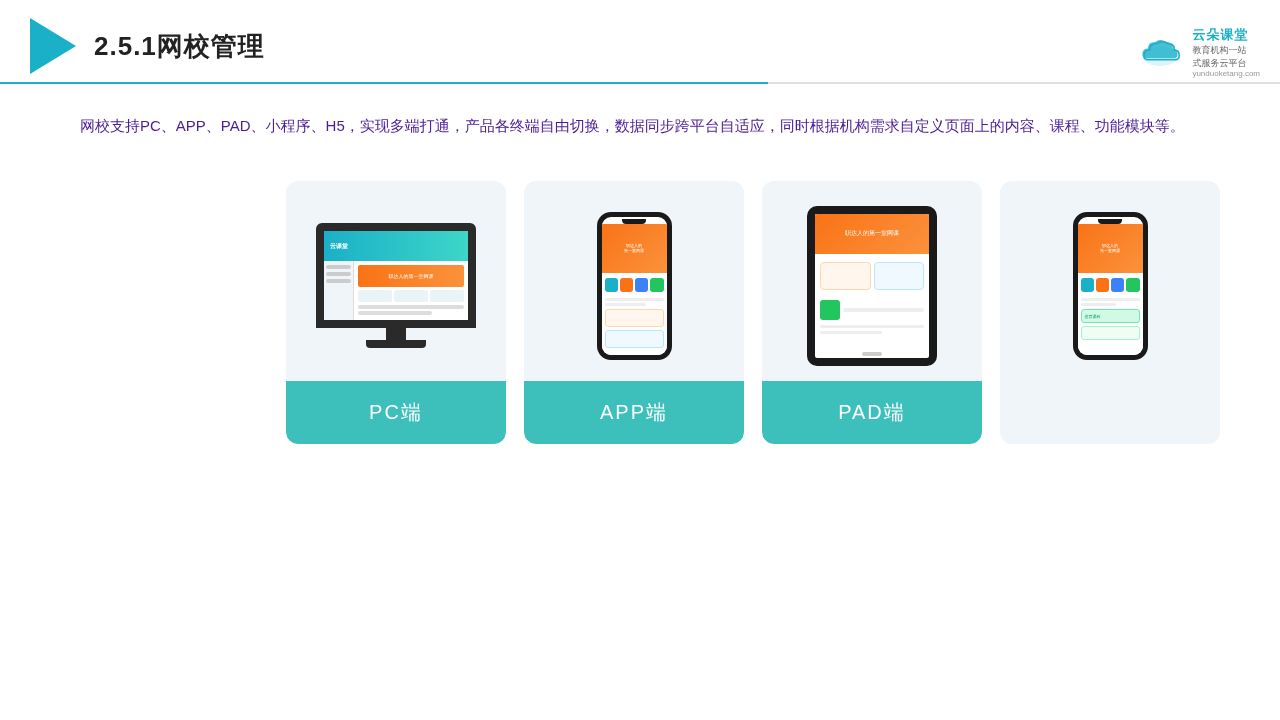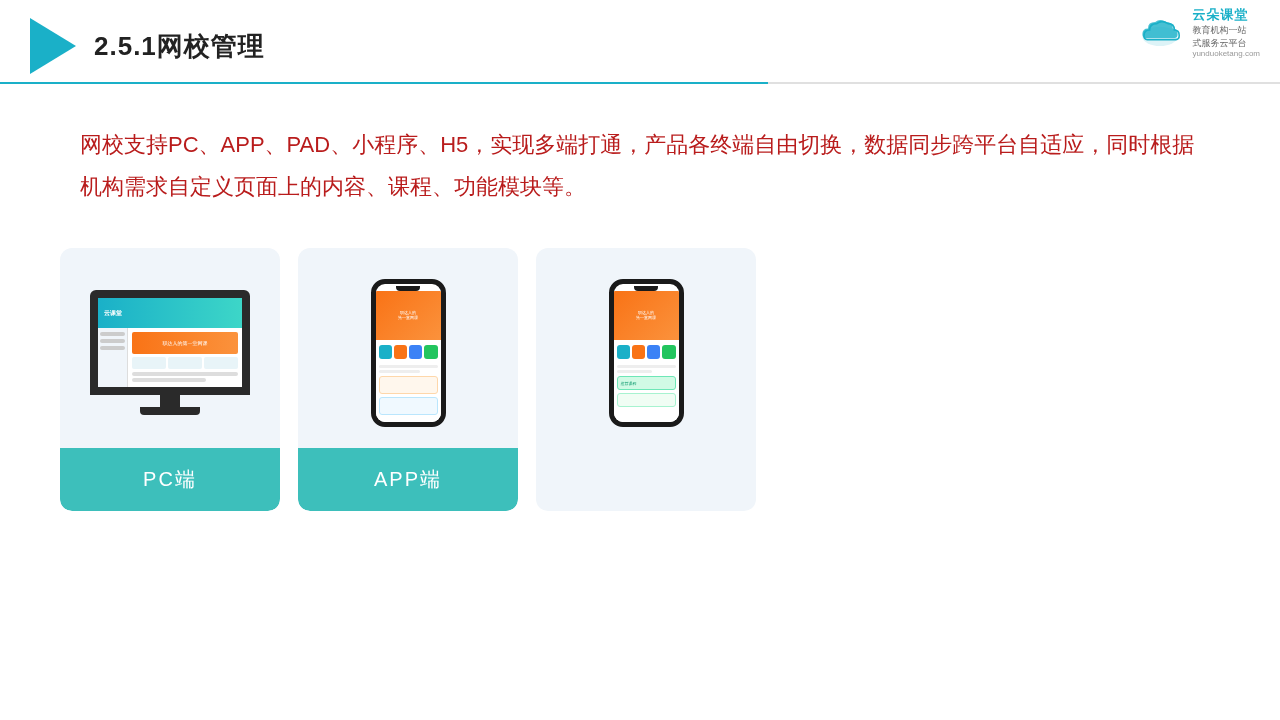--- a/index.html
+++ b/index.html
@@ -39,21 +39,21 @@
       bottom: -10px;
       left: 0;
       right: 0;
       height: 2px;
       background: linear-gradient(to right, #1ab0c8 60%, #e0e0e0 60%);
     }
 
     
     .brand-logo {
       position: absolute;
-      top: 6px;
+      top: 26px;
       right: 20px;
       display: flex;
       align-items: center;
       gap: 8px;
     }
     .brand-icon {
       width: 48px;
       height: 36px;
     }
     .brand-text-block {
@@ -72,30 +72,30 @@
       color: #666;
       line-height: 1.4;
     }
     .brand-url {
       font-size: 8px;
       color: #999;
     }
 
     
     .description {
-      margin: 50px 80px 0 80px;
-      font-size: 22px;
-      color: #b91c1c;
+      margin: 38px 80px 0 80px;
+      font-size: 15px;
+      color: #4c1d95;
       line-height: 1.9;
     }
 
     
     .cards-container {
       display: flex;
-      justify-content: flex-start;
+      justify-content: flex-end;
       gap: 18px;
       margin: 40px 50px 5px 50px;
       padding: 0 10px;
     }
 
     .card {
       background: #f0f5fa;
       border-radius: 12px;
       display: flex;
       flex-direction: column;
@@ -285,20 +285,45 @@
               <div style="height:18px;background:#fff7ed;border-radius:3px;margin-top:3px;border:1px solid #fed7aa;"></div>
               <div style="height:18px;background:#f0f9ff;border-radius:3px;margin-top:3px;border:1px solid #bae6fd;"></div>
             </div>
           </div>
         </div>
       </div>
     </div>
     <div class="card-label">APP端</div>
   </div>
 
+  <div class="card">
+    <div class="card-image-area">
+      <div class="tablet-mockup">
+        <div style="flex:1;overflow:hidden;position:relative;background:#fff;">
+          <div style="width:100%;height:30%;background:linear-gradient(135deg,#f97316,#fb923c);display:flex;align-items:center;justify-content:center;">
+            <span style="color:#fff;font-size:6px;text-align:center;">职达人的第一堂网课</span>
+          </div>
+          <div style="padding:5px;display:flex;gap:3px;margin-top:3px;">
+            <div style="flex:1;height:28px;background:#fff7ed;border-radius:4px;border:1px solid #fed7aa;"></div>
+            <div style="flex:1;height:28px;background:#f0f9ff;border-radius:4px;border:1px solid #bae6fd;"></div>
+          </div>
+          <div style="padding:5px;display:flex;gap:3px;">
+            <div style="width:20px;height:20px;background:#22c55e;border-radius:3px;"></div>
+            <div style="flex:1;height:4px;background:#eee;border-radius:2px;margin-top:8px;"></div>
+          </div>
+          <div style="padding:0 5px;">
+            <div style="height:3px;background:#eee;border-radius:2px;margin-bottom:3px;"></div>
+            <div style="height:3px;background:#eee;border-radius:2px;width:60%;"></div>
+          </div>
+        </div>
+        <div class="tablet-home"></div>
+      </div>
+    </div>
+    <div class="card-label">PAD端</div>
+  </div>
 
   <div class="card">
     <div class="card-image-area">
       <div class="phone-mockup">
         <div class="phone-notch"></div>
         <div style="flex:1;overflow:hidden;position:relative;">
           <div style="width:100%;height:100%;background:#fff;">
             <div style="width:100%;height:38%;background:linear-gradient(135deg,#f97316,#fb923c);display:flex;align-items:center;justify-content:center;padding:3px;">
               <span style="color:#fff;font-size:4px;text-align:center;line-height:1.4;">职达人的<br>第一堂网课</span>
             </div>

